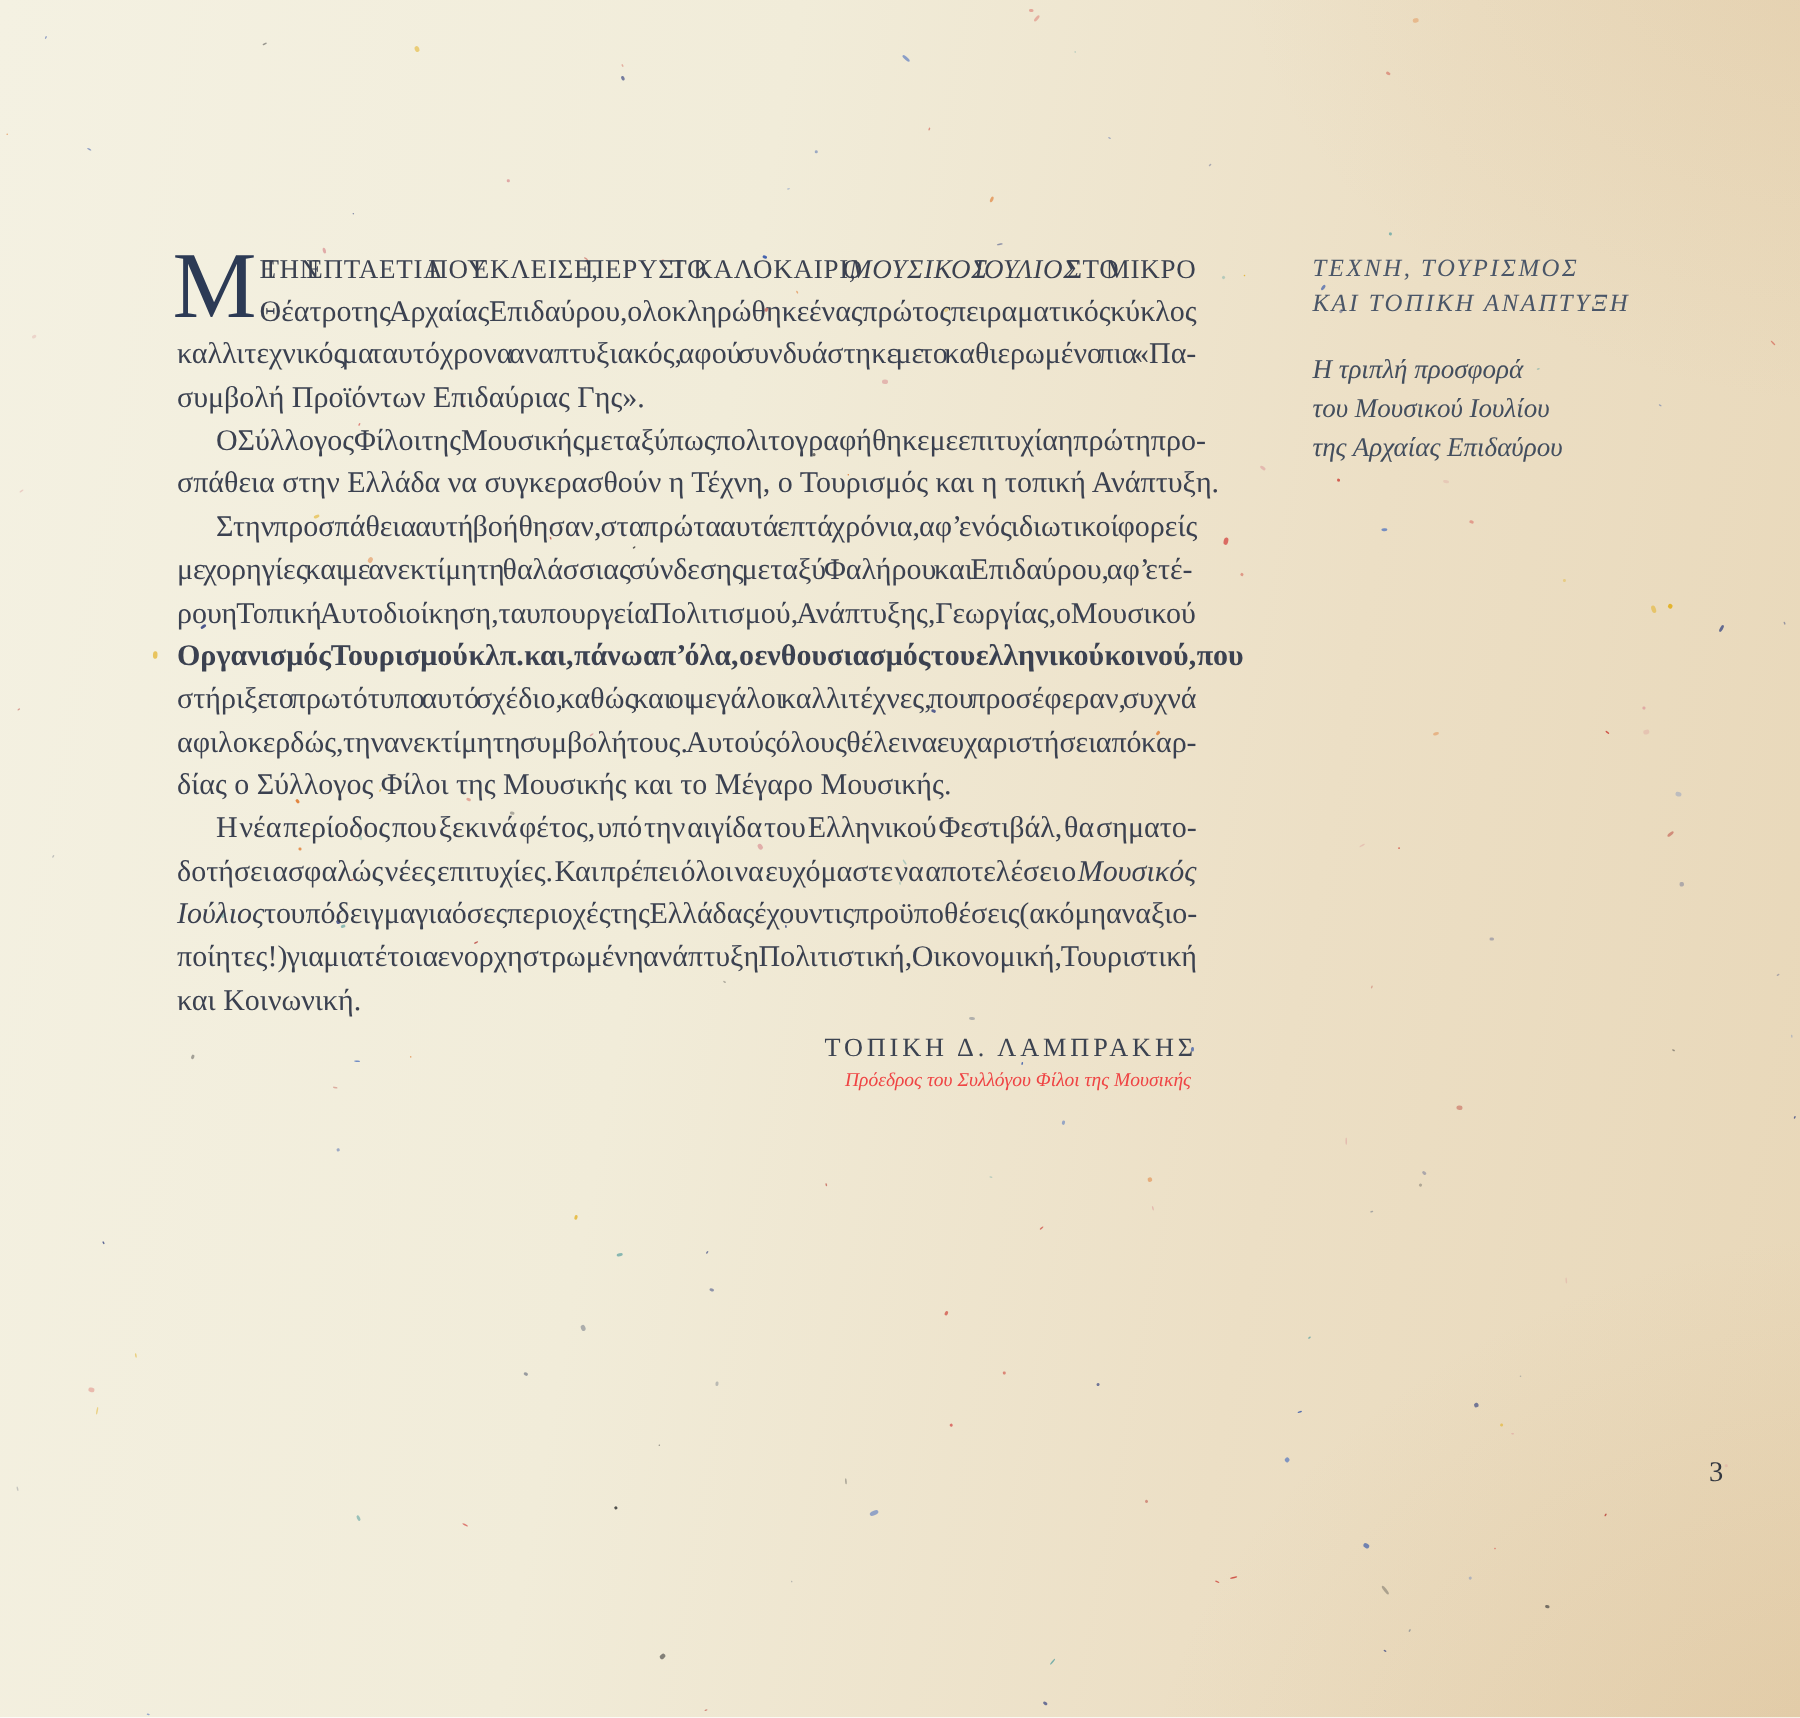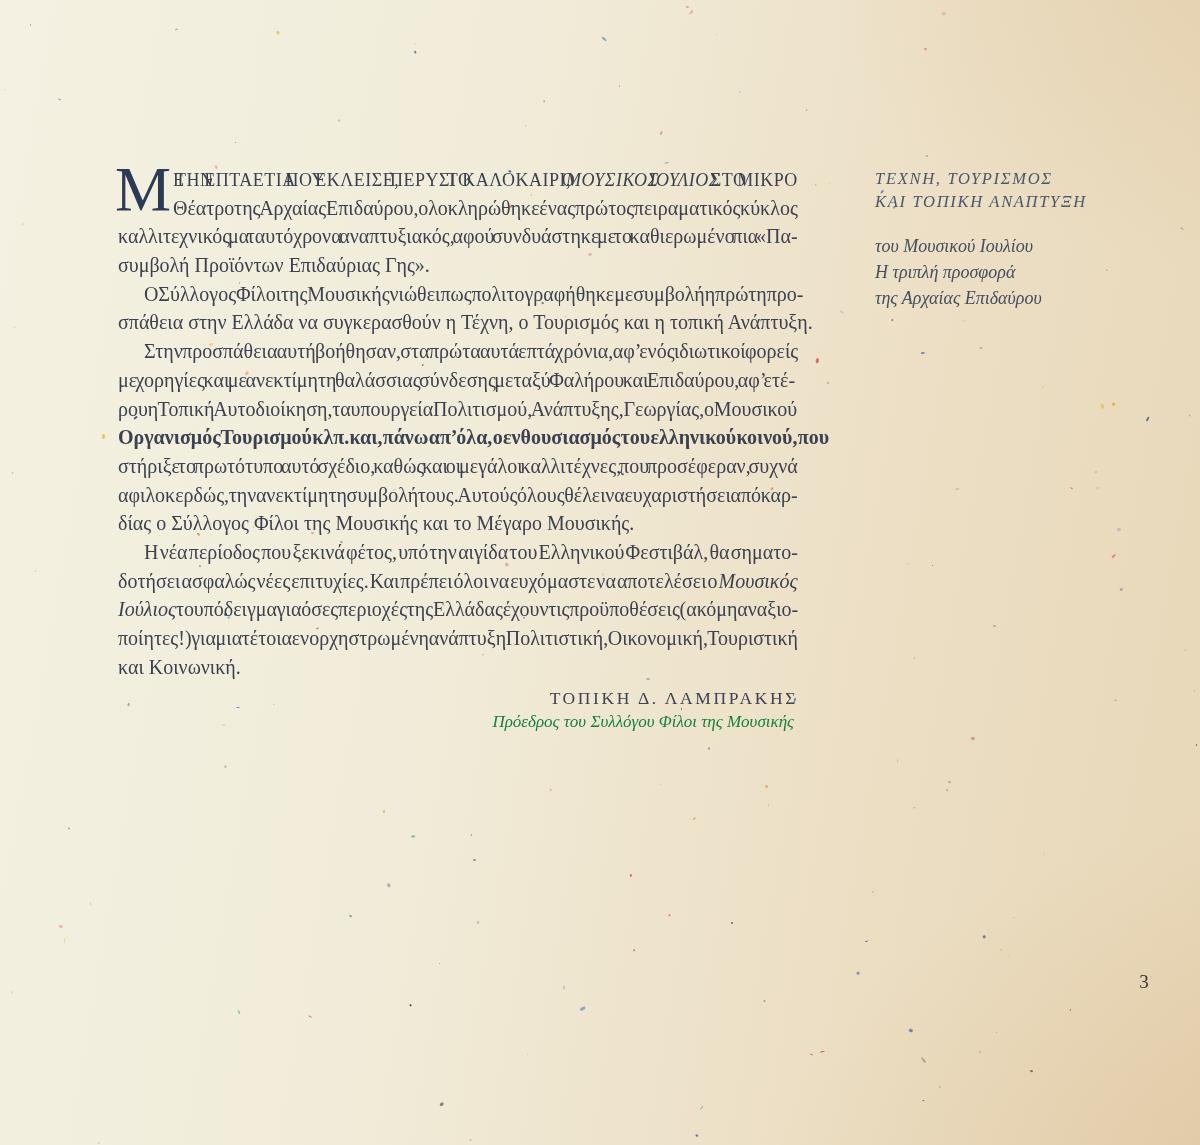--- a/index.html
+++ b/index.html
@@ -28,21 +28,21 @@
   .tline.indent{padding-left:26px;}
   .seg-caps{font-size:0.9em;letter-spacing:0.5px;}
   .seg-capsi{font-size:0.9em;letter-spacing:0.5px;font-style:italic;}
   .seg-i{font-style:italic;}
   .dropcap{
     position:absolute;left:-3px;top:-6px;
     font-size:63px;line-height:1;color:#2c3a55;font-weight:400;
   }
   .signature{margin-top:7px;text-align:right;}
   .sig-name{font-size:17.5px;letter-spacing:2.6px;color:#3c4351;}
-  .sig-role{font-size:17px;font-style:italic;color:#15803d;padding-right:4px;margin-top:3px;}
+  .sig-role{font-size:13px;font-style:italic;color:#ef4444;padding-right:4px;margin-top:3px;}
 
   .sidebar{position:absolute;left:875px;top:167px;width:250px;color:#4a5668;}
   .sb-head{font-size:16.5px;font-style:italic;letter-spacing:1.7px;line-height:23px;}
   .sb-sub{margin-top:20px;font-size:18px;font-style:italic;line-height:26px;color:#434e5e;}
 
   .pageno{position:absolute;left:1132px;top:971px;width:24px;text-align:center;
     font-size:19px;color:#33373f;}
 </style>
 </head>
 <body>
@@ -220,21 +220,21 @@
     <i class="speck" style="left: 895.3px; top: 760px; width: 4.7px; height: 1.3px; background: rgb(221, 156, 156); opacity: 0.53; transform: rotate(90deg);"></i>
   </div>
 
 <div class="article">
   <div class="dropcap">Μ</div>
   <div>
       <div class="tline dc" style="word-spacing: -14.25px;"><span class="inner"><span class="seg-caps">Ε ΤΗΝ ΕΠΤΑΕΤΙΑ ΠΟΥ ΕΚΛΕΙΣΕ, ΠΕΡΥΣΙ ΤΟ ΚΑΛΟΚΑΙΡΙ, Ο </span><span class="seg-capsi">ΜΟΥΣΙΚΟΣ ΙΟΥΛΙΟΣ</span><span class="seg-caps"> ΣΤΟ ΜΙΚΡΟ</span></span></div>
       <div class="tline dc" style="word-spacing: -5.25px;"><span class="inner"><span>Θέατρο της Αρχαίας Επιδαύρου, ολοκληρώθηκε ένας πρώτος πειραματικός κύκλος</span></span></div>
       <div class="tline" style="word-spacing: -7.3px;"><span class="inner"><span>καλλιτεχνικός μα ταυτόχρονα αναπτυξιακός, αφού συνδυάστηκε με το καθιερωμένο πια «Πα-</span></span></div>
       <div class="tline last"><span class="inner"><span>συμβολή Προϊόντων Επιδαύριας Γης».</span></span></div>
-      <div class="tline indent" style="word-spacing: -5.08333px;"><span class="inner"><span>Ο Σύλλογος Φίλοι της Μουσικής νιώθει πως πολιτογραφήθηκε με συμβολή η πρώτη προ-</span></span></div>
+      <div class="tline indent" style="word-spacing: -5.08333px;"><span class="inner"><span>Ο Σύλλογος Φίλοι της Μουσικής μεταξύ πως πολιτογραφήθηκε με επιτυχία η πρώτη προ-</span></span></div>
       <div class="tline last"><span class="inner"><span>σπάθεια στην Ελλάδα να συγκερασθούν η Τέχνη, ο Τουρισμός και η τοπική Ανάπτυξη.</span></span></div>
       <div class="tline indent" style="word-spacing: -5.66667px;"><span class="inner"><span>Στην προσπάθεια αυτή βοήθησαν, στα πρώτα αυτά επτά χρόνια, αφ’ ενός ιδιωτικοί φορείς</span></span></div>
       <div class="tline" style="word-spacing: -6.5px;"><span class="inner"><span>με χορηγίες και με ανεκτίμητη θαλάσσιας σύνδεσης μεταξύ Φαλήρου και Επιδαύρου, αφ’ ετέ-</span></span></div>
       <div class="tline" style="word-spacing: -5.2px;"><span class="inner"><span>ρου η Τοπική Αυτοδιοίκηση, τα υπουργεία Πολιτισμού, Ανάπτυξης, Γεωργίας, ο Μουσικού</span></span></div>
       <div class="tline" style="word-spacing: -4.66667px; font-weight: bold;"><span class="inner"><span>Οργανισμός Τουρισμού κλπ. και, πάνω απ’ όλα, ο ενθουσιασμός του ελληνικού κοινού, που</span></span></div>
       <div class="tline" style="word-spacing: -7.08333px;"><span class="inner"><span>στήριξε το πρωτότυπο αυτό σχέδιο, καθώς και οι μεγάλοι καλλιτέχνες, που προσέφεραν, συχνά</span></span></div>
       <div class="tline" style="word-spacing: -5.36364px;"><span class="inner"><span>αφιλοκερδώς, την ανεκτίμητη συμβολή τους. Αυτούς όλους θέλει να ευχαριστήσει από καρ-</span></span></div>
       <div class="tline last"><span class="inner"><span>δίας ο Σύλλογος Φίλοι της Μουσικής και το Μέγαρο Μουσικής.</span></span></div>
       <div class="tline indent" style="word-spacing: -3.76923px;"><span class="inner"><span>Η νέα περίοδος που ξεκινά φέτος, υπό την αιγίδα του Ελληνικού Φεστιβάλ, θα σηματο-</span></span></div>
       <div class="tline" style="word-spacing: -4px;"><span class="inner"><span>δοτήσει ασφαλώς νέες επιτυχίες. Και πρέπει όλοι να ευχόμαστε να αποτελέσει ο </span><span class="seg-i">Μουσικός</span></span></div>
@@ -247,19 +247,19 @@
     <div class="sig-role">Πρόεδρος του Συλλόγου Φίλοι της Μουσικής</div>
   </div>
 </div>
 
 <div class="sidebar">
   <div class="sb-head">
     <div>ΤΕΧΝΗ, ΤΟΥΡΙΣΜΟΣ</div>
     <div>ΚΑΙ ΤΟΠΙΚΗ ΑΝΑΠΤΥΞΗ</div>
   </div>
   <div class="sb-sub">
+    <div>Η τριπλή προσφορά</div>
     <div>του Μουσικού Ιουλίου</div>
-    <div>Η τριπλή προσφορά</div>
     <div>της Αρχαίας Επιδαύρου</div>
   </div>
 </div>
 
 <div class="pageno">3</div>
 
 </body></html>

